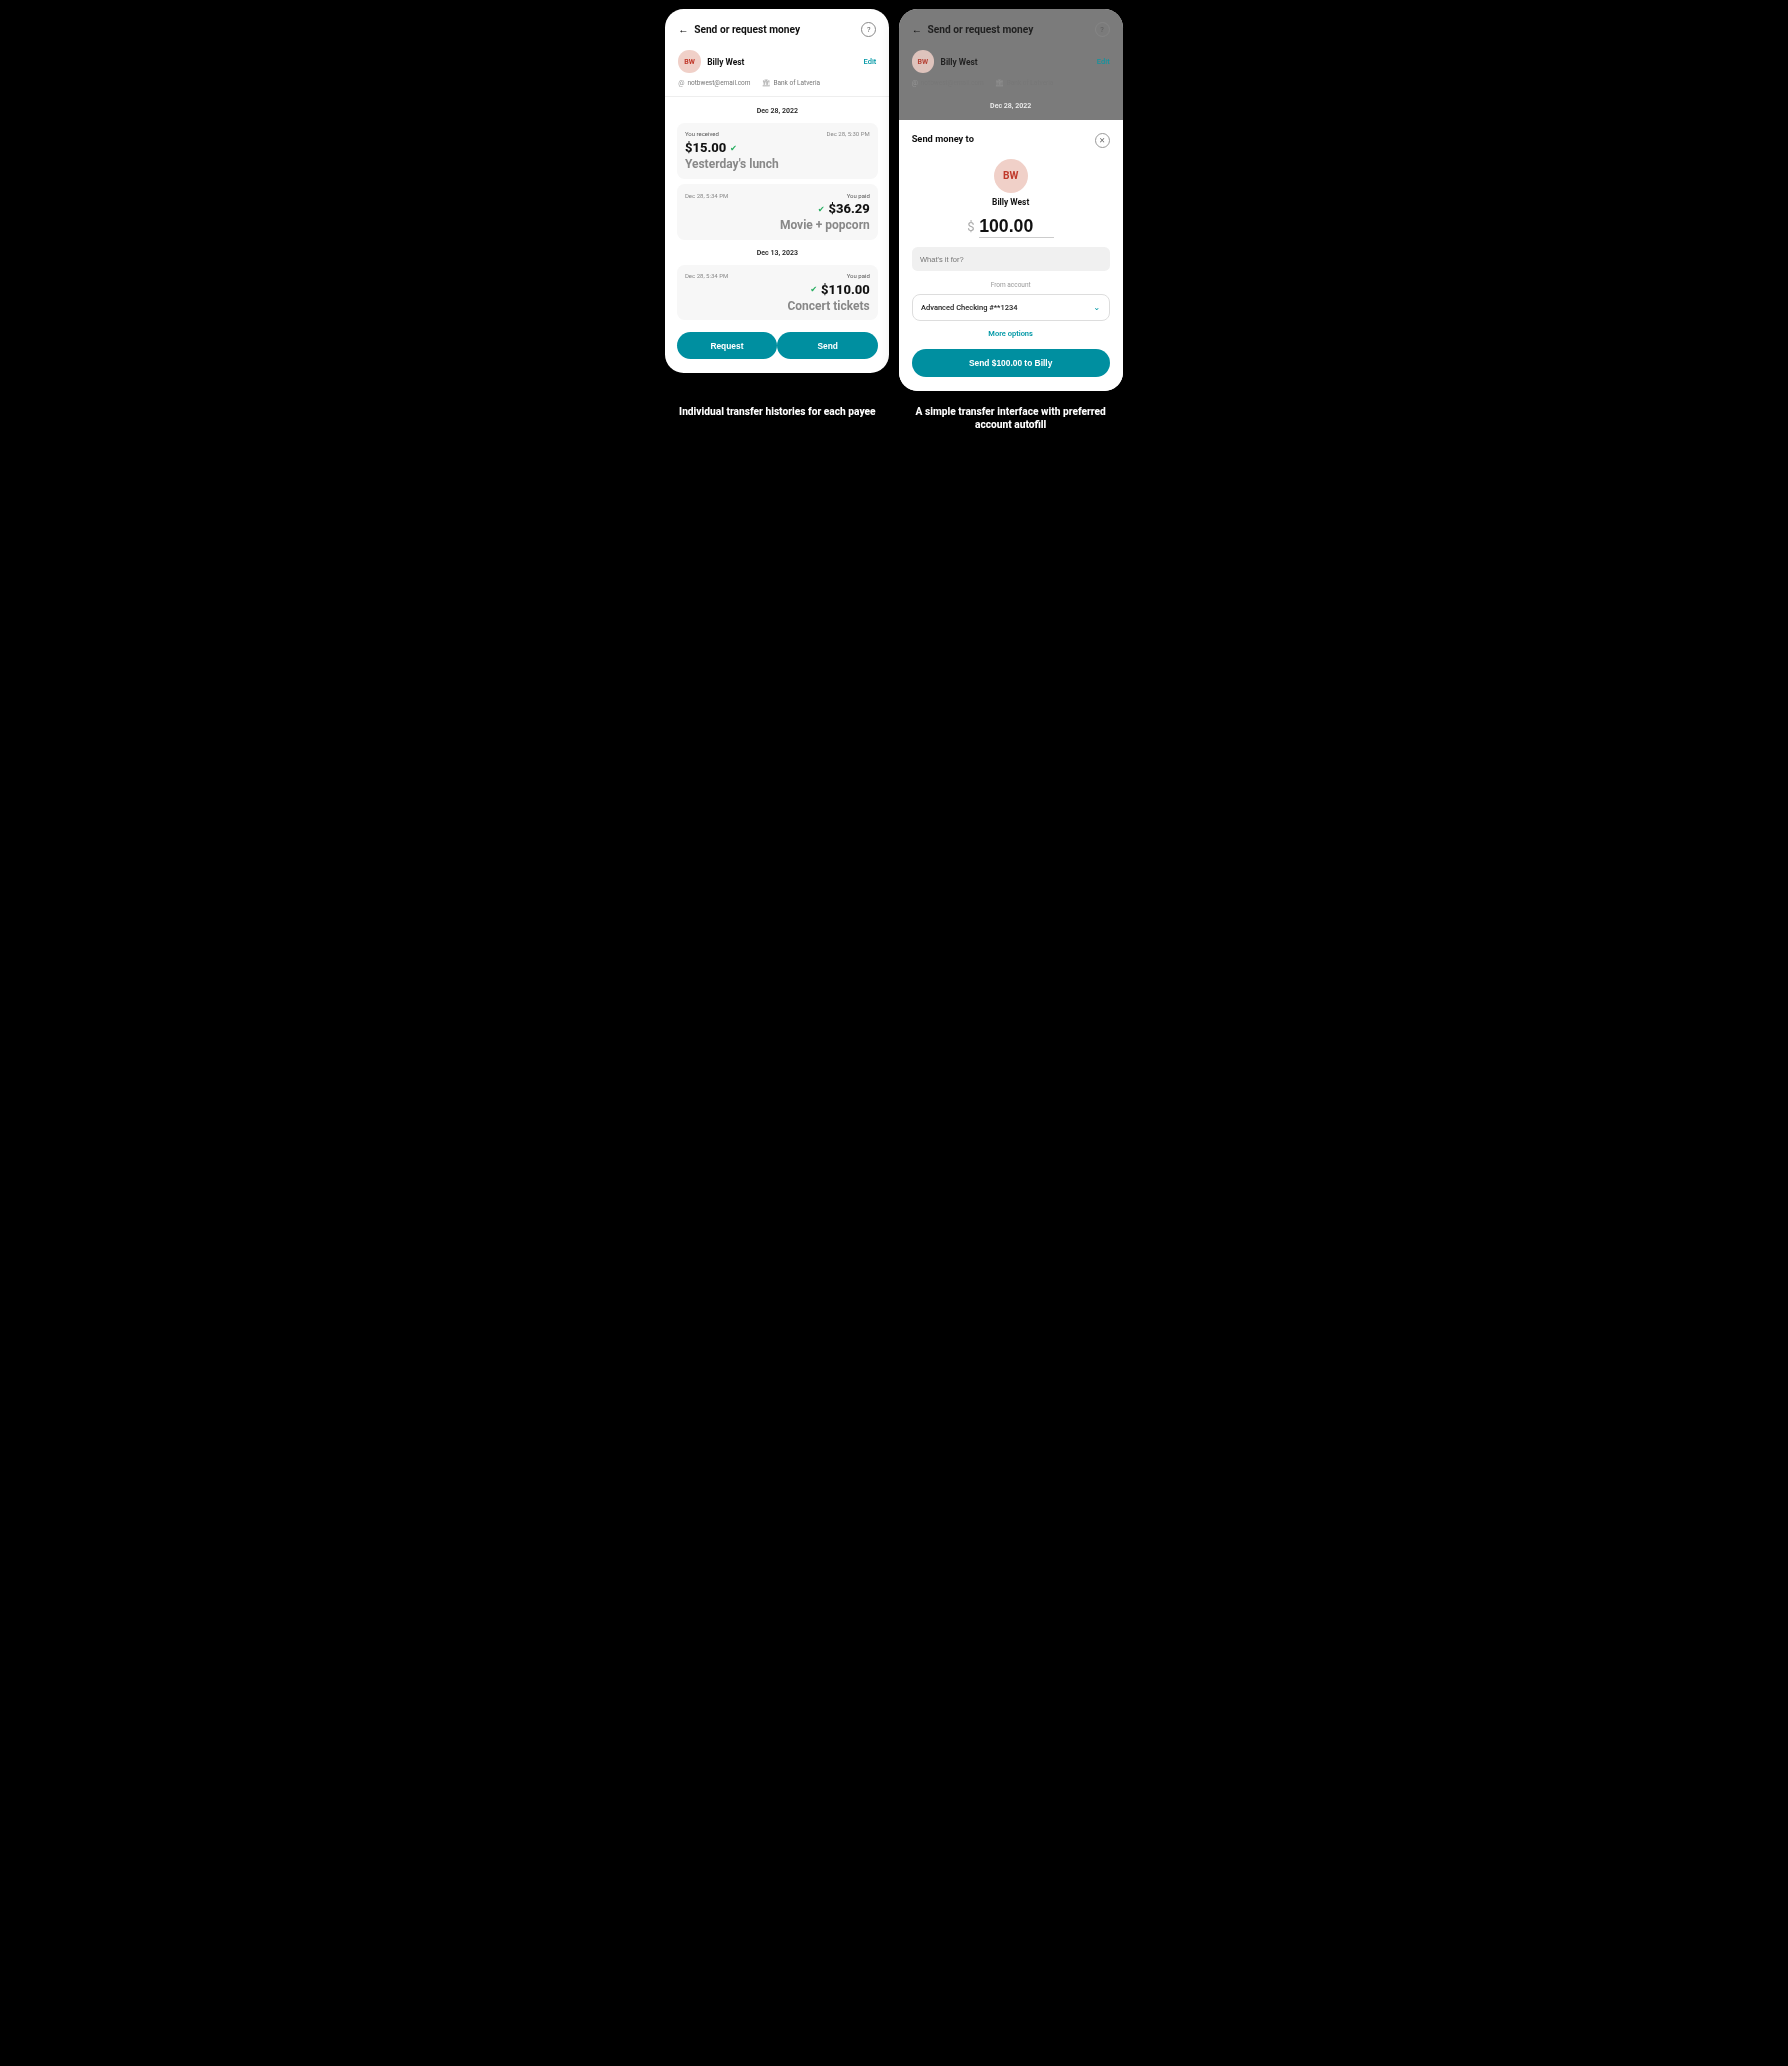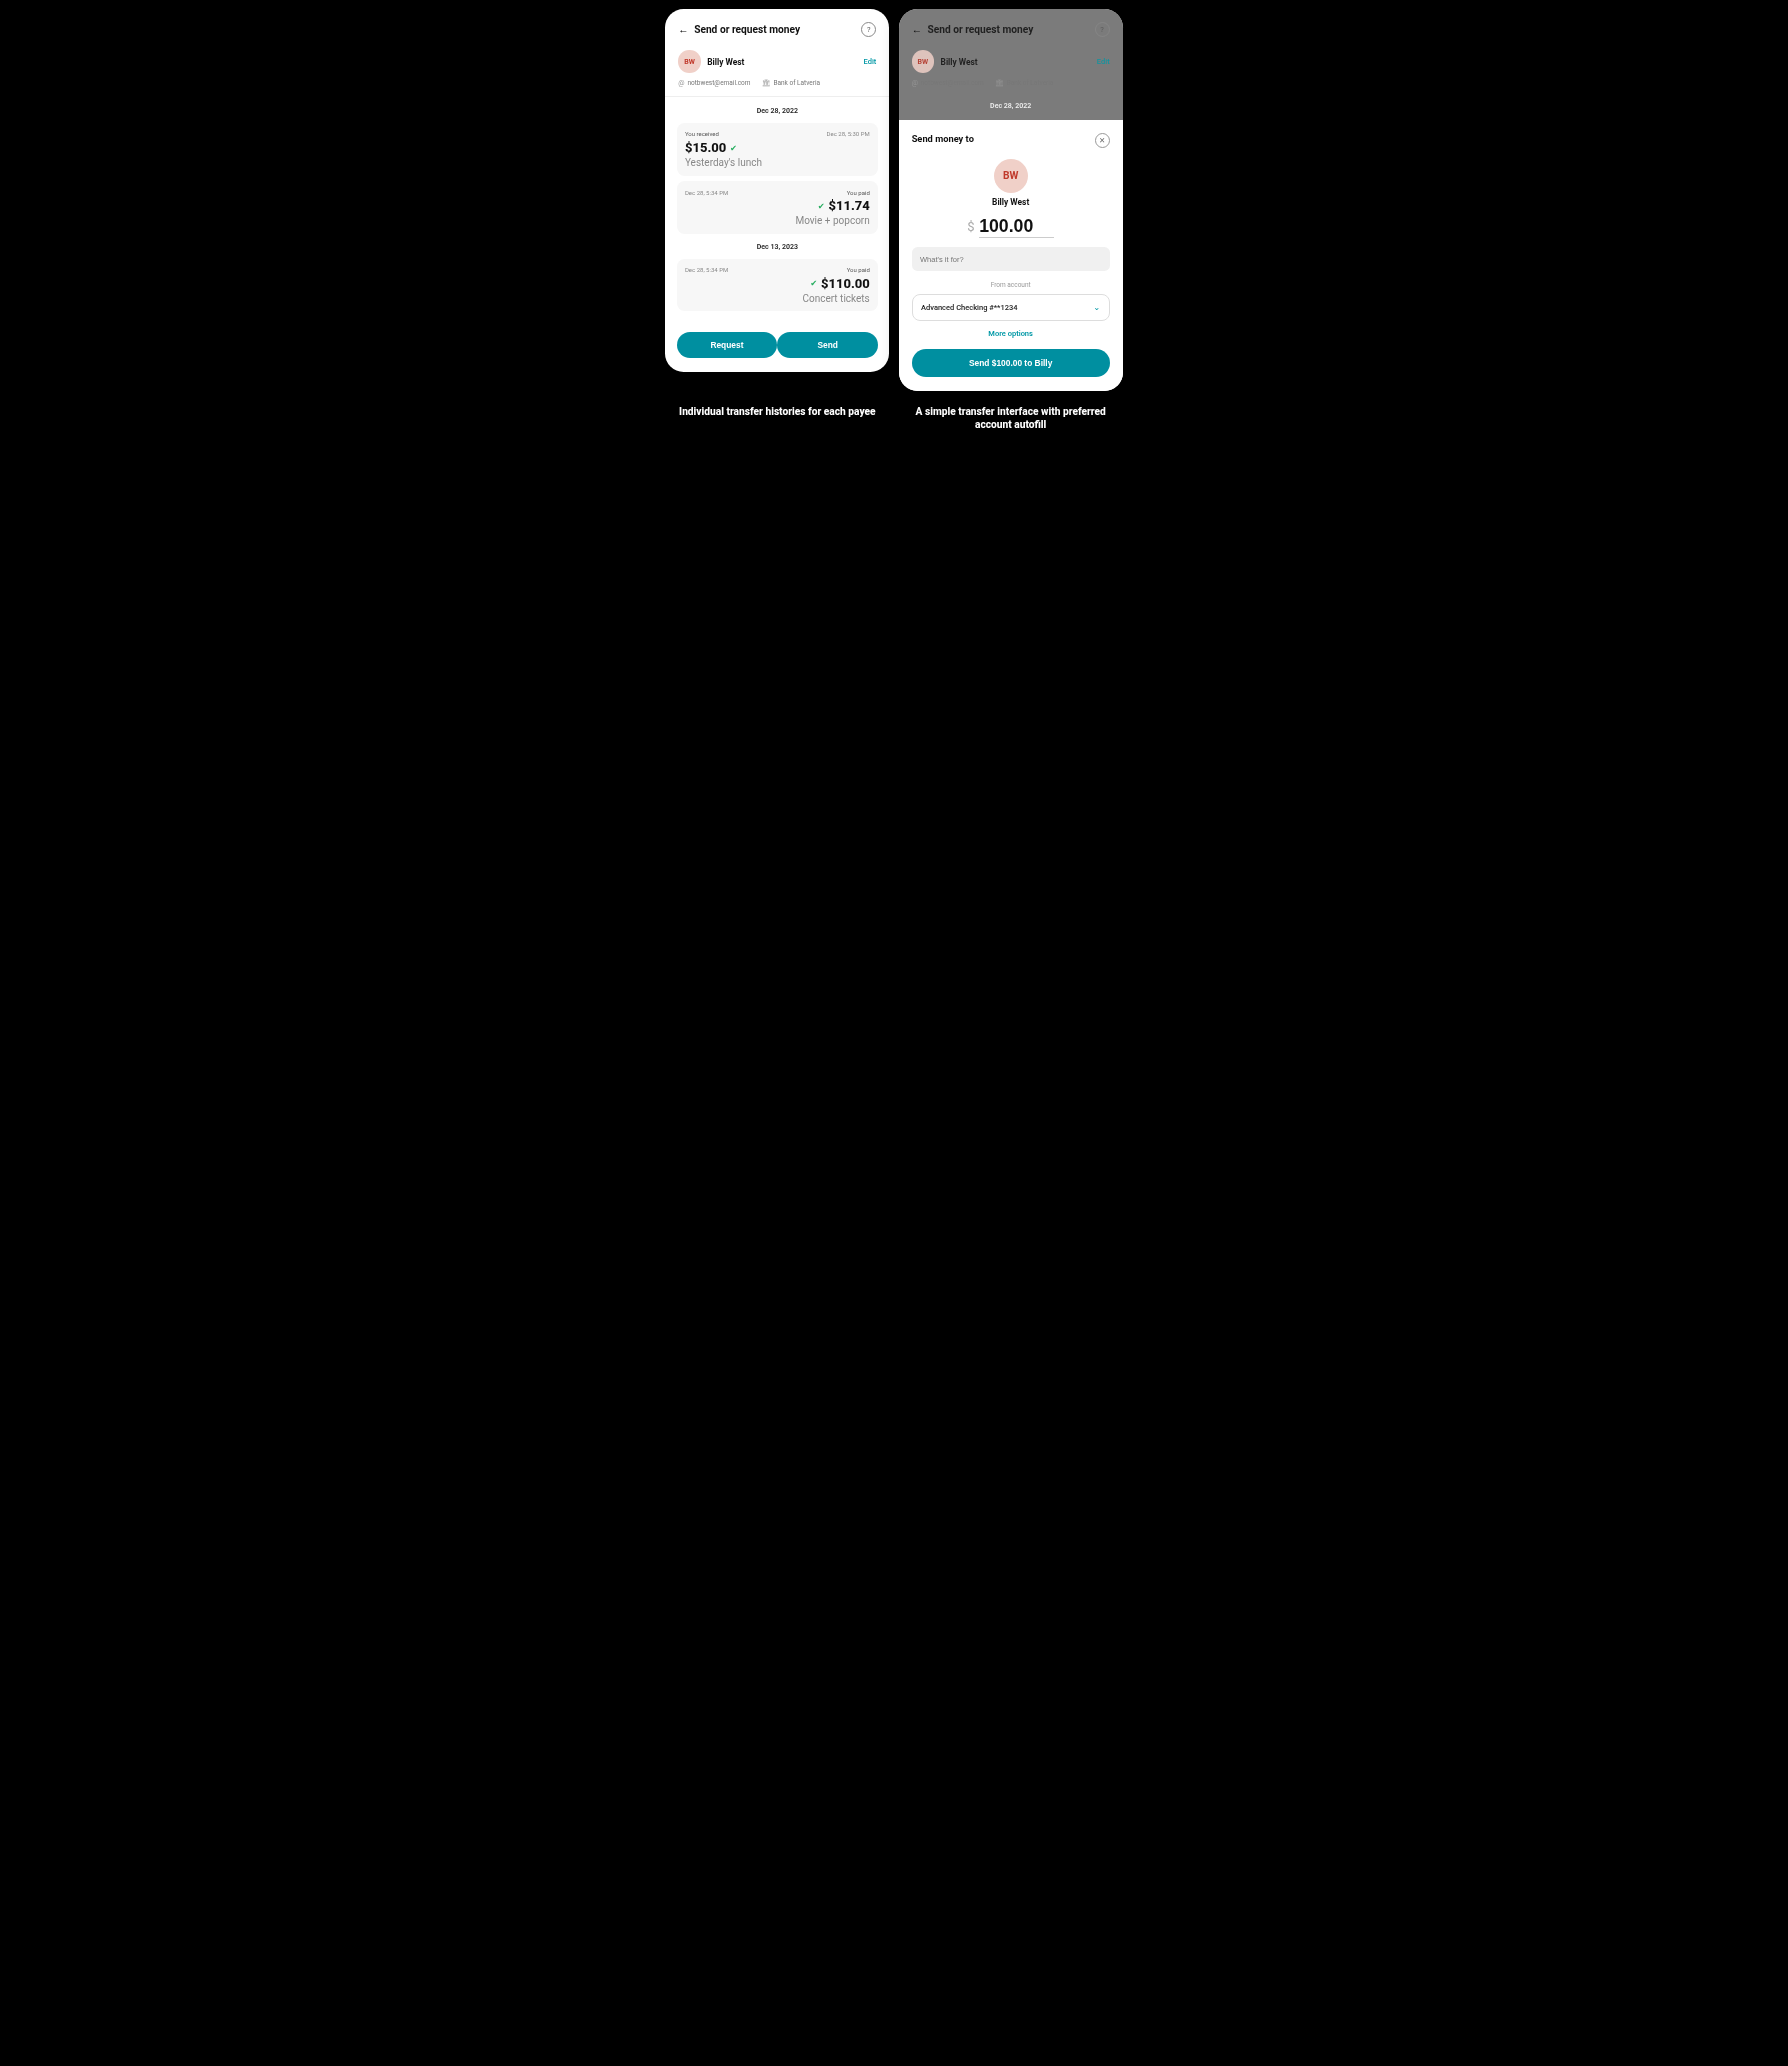--- a/index.html
+++ b/index.html
@@ -154,22 +154,23 @@
     .txn-amount {
       font-size: 13px;
       font-weight: 800;
       color: #111;
     }
     .check-icon {
       color: #27ae60;
       font-size: 8.4px;
     }
     .txn-description {
-      font-size: 10px;
+      font-size: 12px;
       color: #888;
+      font-weight: bold;
     }
     .txn-card.right-align .txn-card-header {
       justify-content: space-between;
     }
     .txn-card.right-align .txn-amount-row {
       justify-content: flex-end;
     }
     .txn-card.right-align .txn-description {
       text-align: right;
     }
@@ -423,21 +424,21 @@
       <div class="txn-description">Yesterday's lunch</div>
     </div>
 
     <div class="txn-card right-align">
       <div class="txn-card-header">
         <span class="txn-date">Dec 28, 5:34 PM</span>
         <span class="txn-label">You paid</span>
       </div>
       <div class="txn-amount-row">
         <span class="check-icon">✔</span>
-        <span class="txn-amount">$11.74</span>
+        <span class="txn-amount">$36.29</span>
       </div>
       <div class="txn-description">Movie + popcorn</div>
     </div>
 
     <div class="date-label">Dec 13, 2023</div>
 
     <div class="txn-card right-align">
       <div class="txn-card-header">
         <span class="txn-date">Dec 28, 5:34 PM</span>
         <span class="txn-label">You paid</span>

